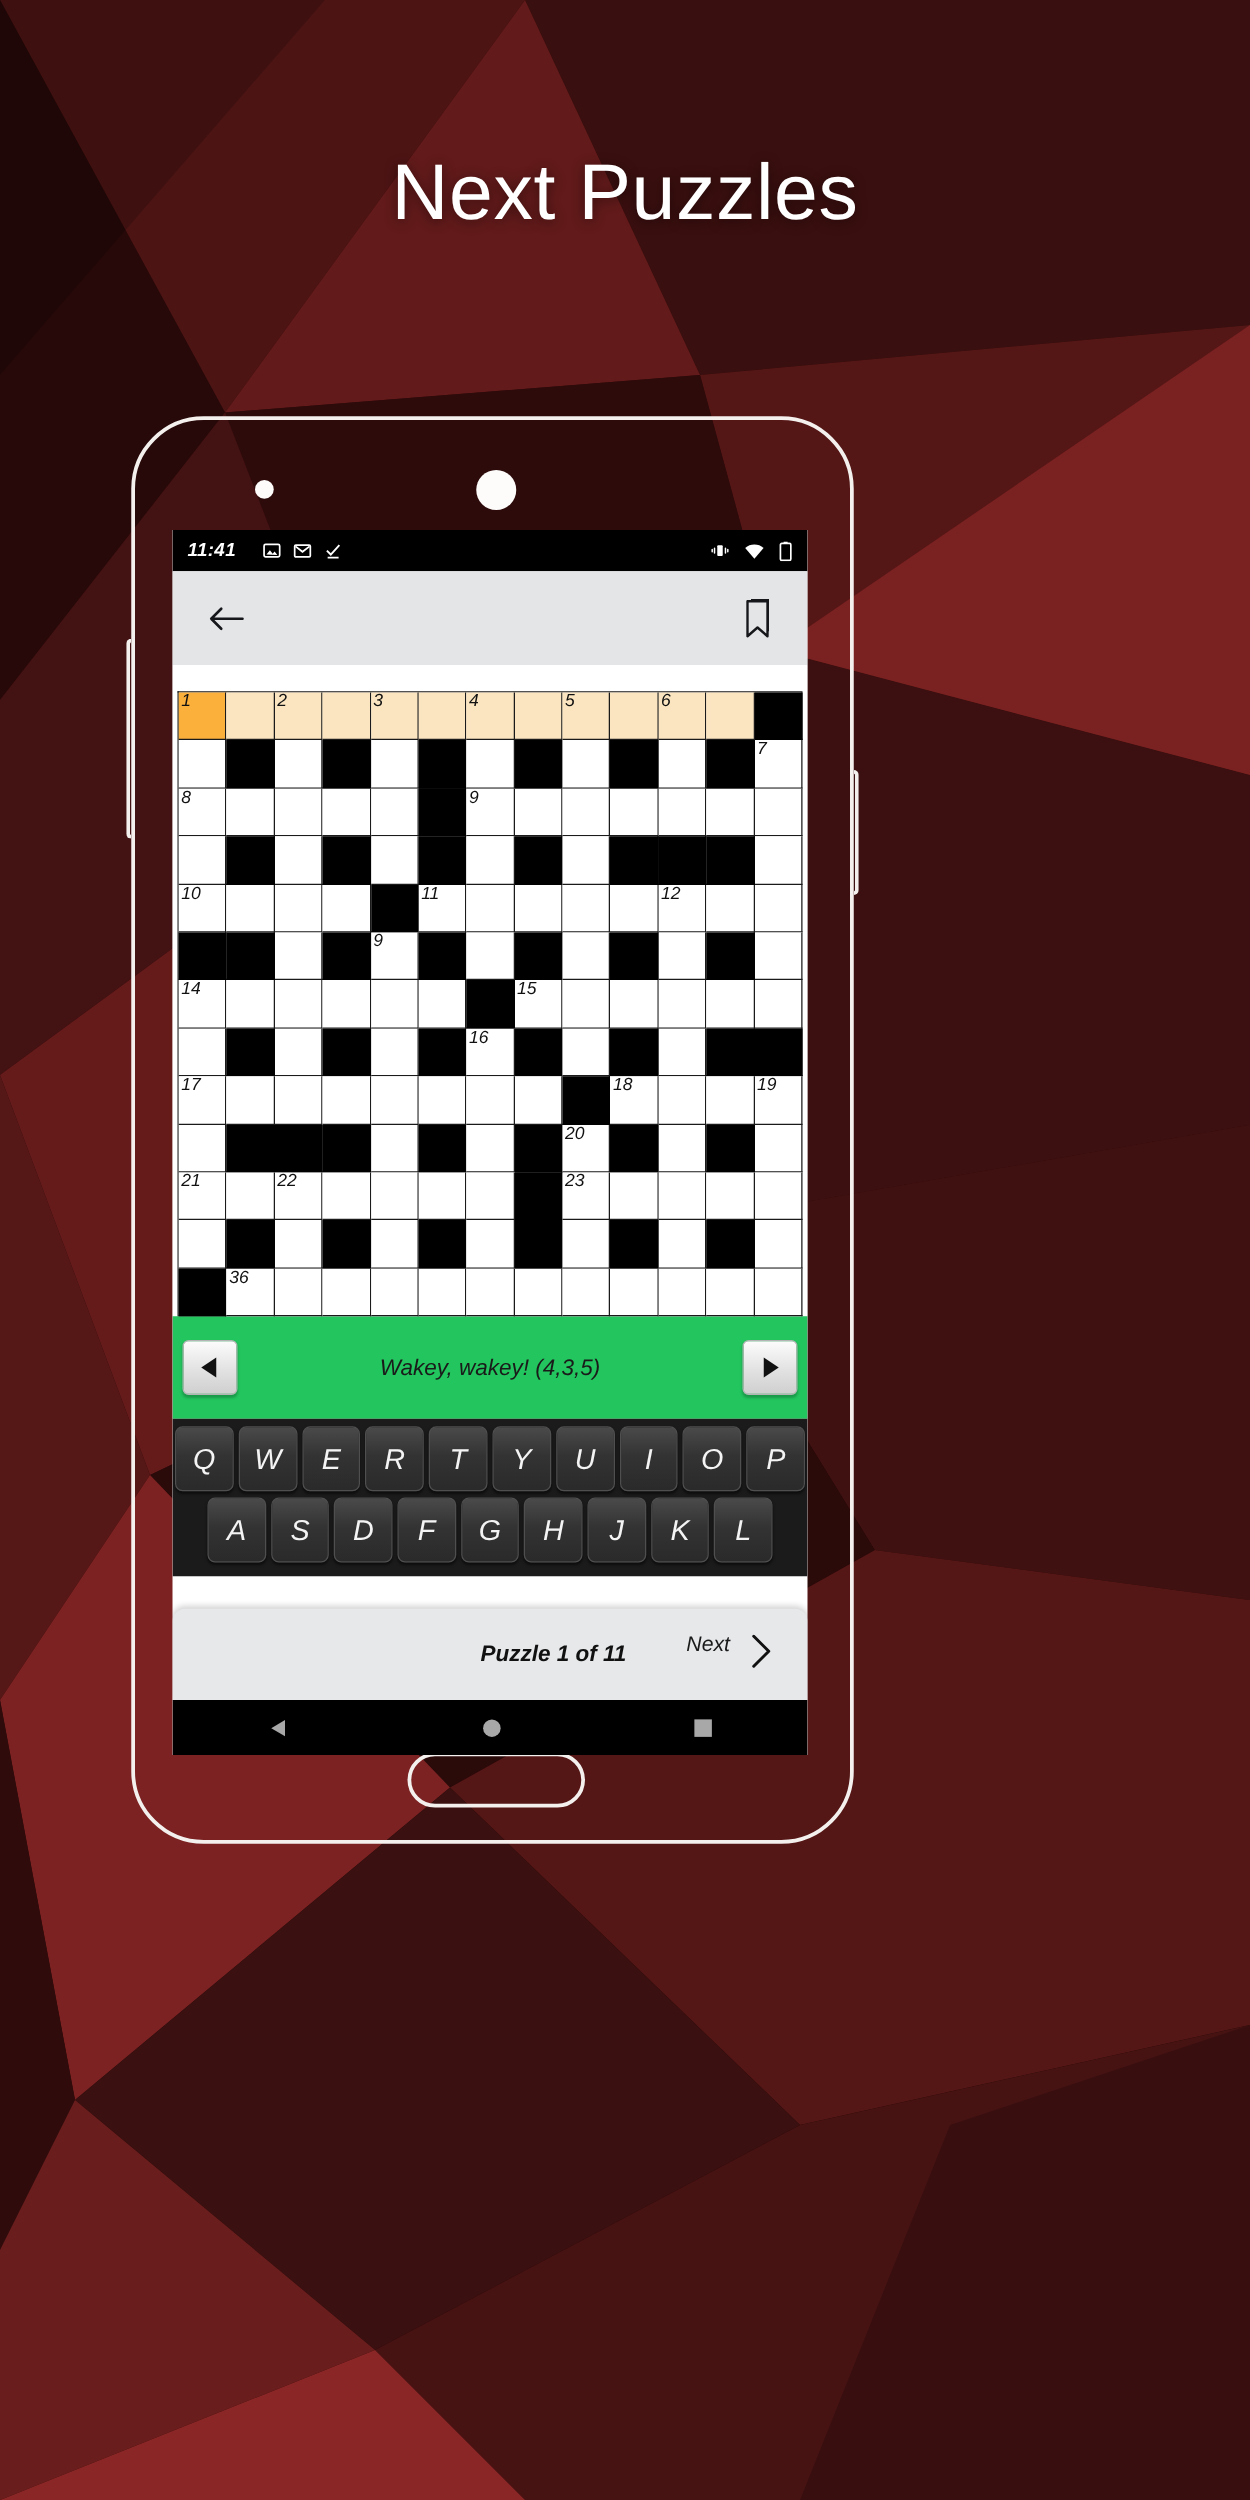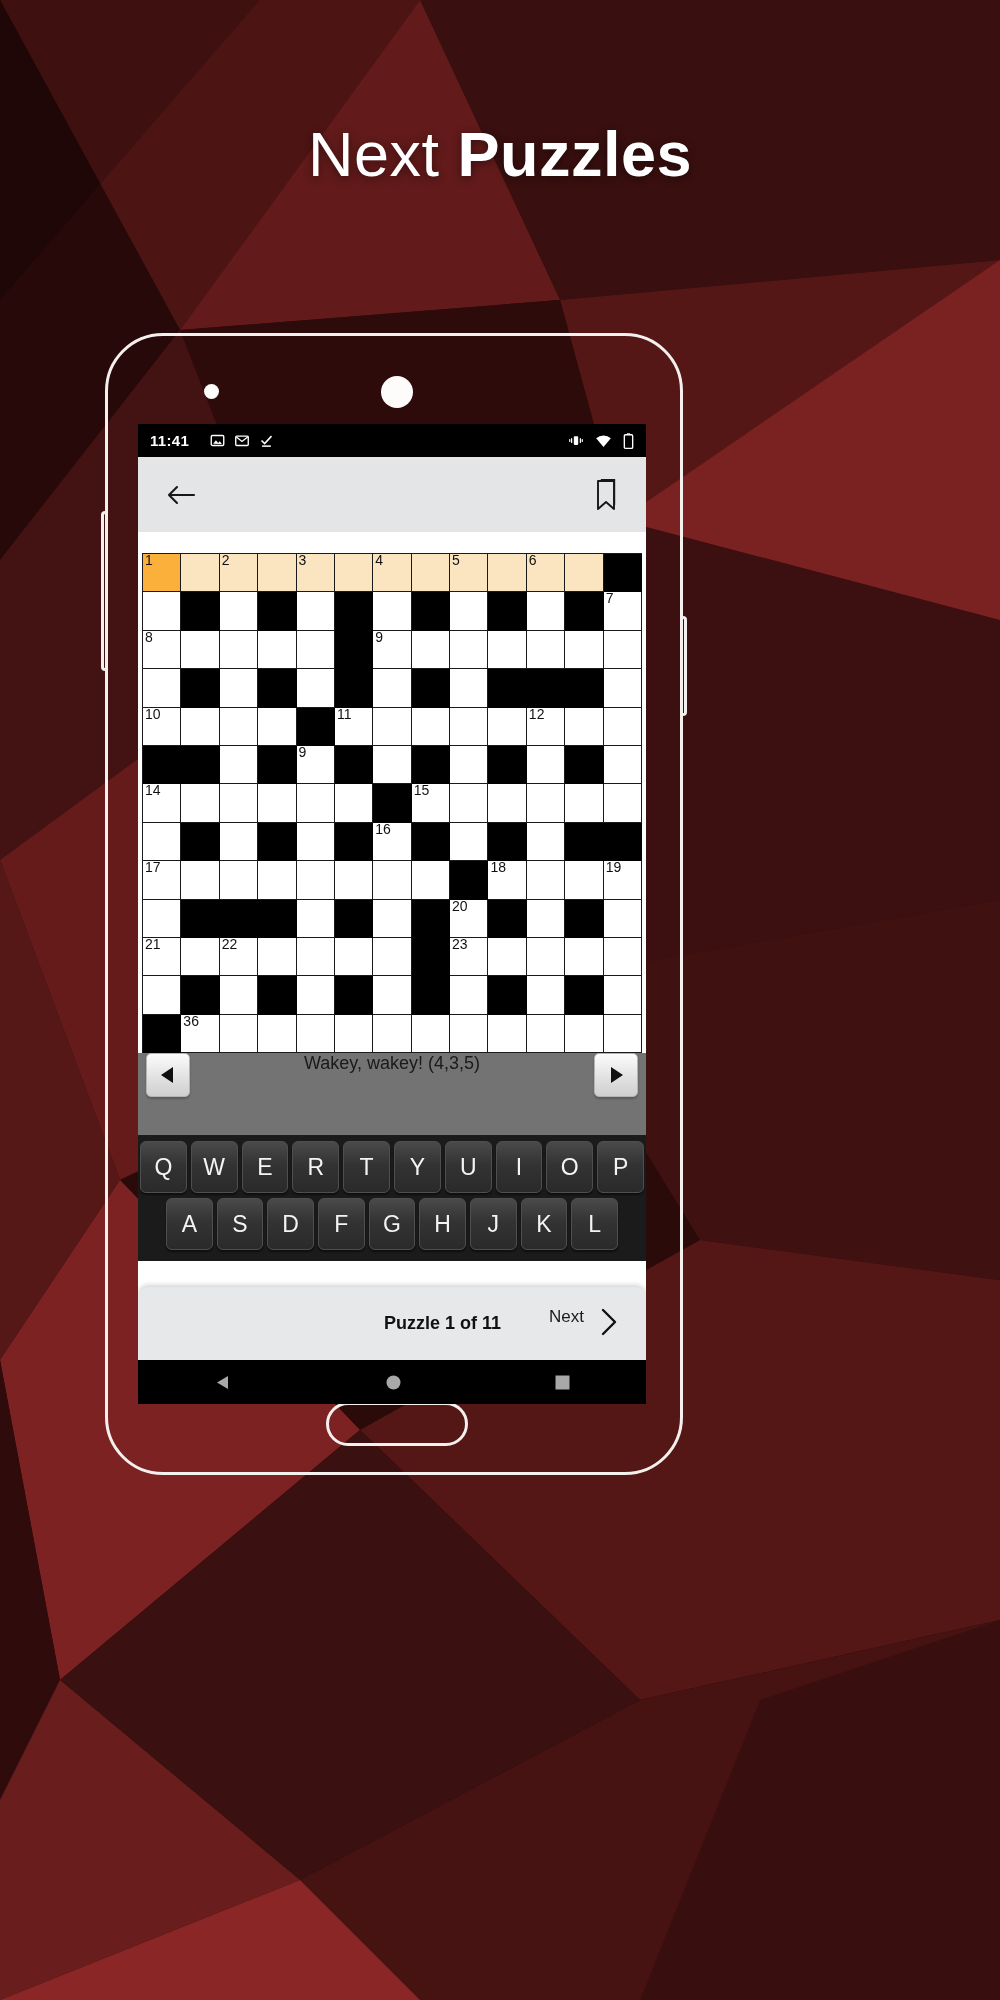--- a/index.html
+++ b/index.html
@@ -18,21 +18,21 @@
   .headline {
     position:absolute; top:118px; left:0; width:1000px;
     text-align:center; z-index:5;
     color:#ffffff;
     font-size:63px;
     letter-spacing:0.5px;
     white-space:nowrap;
     text-shadow:0 2px 10px rgba(0,0,0,.45);
   }
   .headline .light { font-weight:300; }
-  .headline .bold  { font-weight:700; }
+  .headline .bold  { font-weight:400; }
 
   
   .phone {
     position:absolute;
     left:105px; top:333px;
     width:578px; height:1142px;
     border:3px solid #f3f0ee;
     border-radius:58px;
     z-index:4;
   }
@@ -70,20 +70,21 @@
   }
 
   
   .screen {
     position:absolute;
     left:138px; top:424px;
     width:508px; height:980px;
     background:#ffffff;
     overflow:hidden;
     z-index:6;
+    font-style:italic;
   }
 
   
   .statusbar {
     height:33px; background:#000; color:#fff;
     display:flex; align-items:center;
     padding:0 12px;
     font-size:15px; font-weight:600;
     letter-spacing:.3px;
   }
@@ -125,22 +126,22 @@
   .cell.cur   { background:#fbb03b; }
   .cell .num {
     position:absolute; left:2px; top:-1px;
     font-size:14px; line-height:15px;
     color:#111;
     font-family:"Liberation Sans", sans-serif;
   }
 
   
   .cluebar {
-    height:82px; background:#737373;
-    display:flex; 
+    height:82px; background:#22c55e;
+    display:flex; align-items:center;
     padding:0 8px;
     gap:6px;
   }
   .navbtn {
     width:44px; height:44px; flex:0 0 44px;
     border-radius:5px;
     background:linear-gradient(180deg,#fcfcfc 0%,#e2e2e2 55%,#cfcfcf 100%);
     border:1px solid #b4b4b4;
     box-shadow:0 2px 2px rgba(0,0,0,.22);
     display:flex; align-items:center; justify-content:center;

